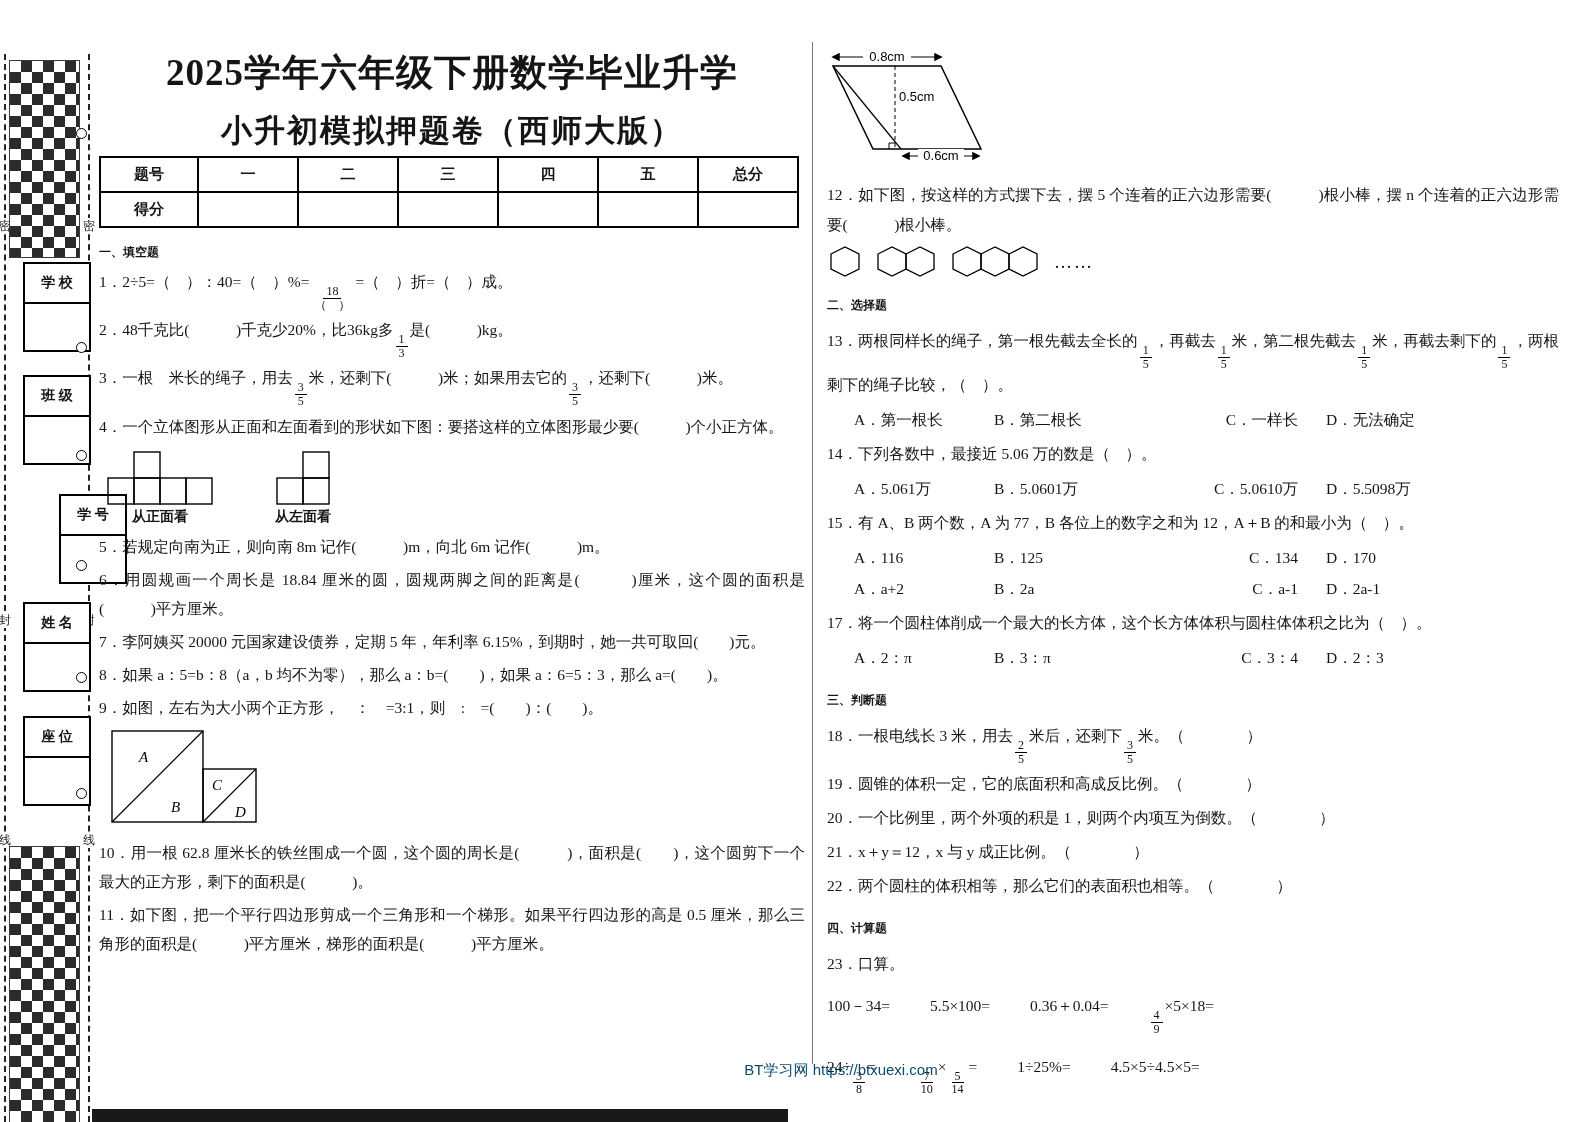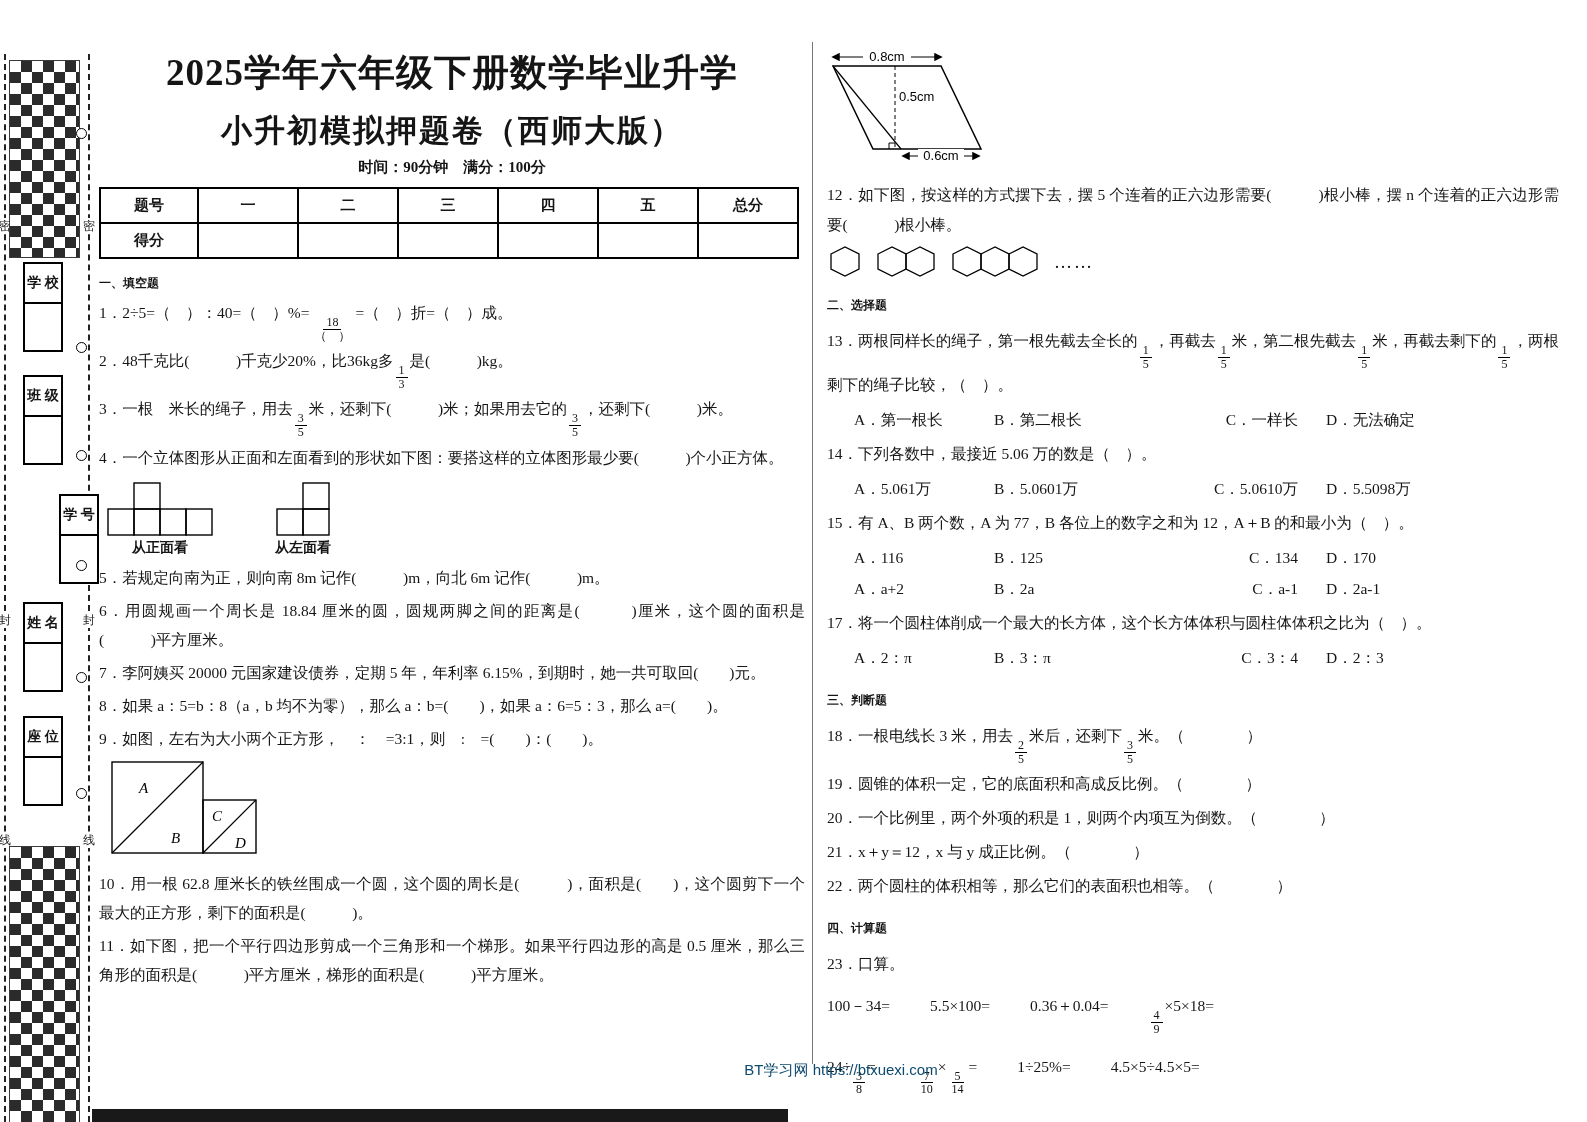--- a/index.html
+++ b/index.html
@@ -12,21 +12,21 @@
   .dash-line.l{left:4px;}
   .dash-line.r{left:88px;}
   .seal-char{position:absolute;font-size:12px;background:#fff;line-height:14px;padding:1px 0;}
   .checker{position:absolute;background-color:#fff;border:1px solid #3a3a3a;
     background-image:
       linear-gradient(45deg,#2b2b2b 25%,transparent 25%,transparent 75%,#2b2b2b 75%),
       linear-gradient(45deg,#2b2b2b 25%,transparent 25%,transparent 75%,#2b2b2b 75%);
     background-size:22px 22px;background-position:0 0,11px 11px;}
   .checker.top{left:9px;top:60px;width:69px;height:196px;}
   .checker.bot{left:9px;top:846px;width:69px;height:276px;}
-  .strip-box{position:absolute;left:23px;width:40px;background:#fff;}
+  .strip-box{position:absolute;left:23px;width:68px;background:#fff;}
   .strip-label{height:38px;border:2px solid #000;display:flex;align-items:center;justify-content:center;
     font-size:14px;font-weight:bold;background:#fff;}
   .strip-blank{height:46px;border:2px solid #000;border-top:none;background:#fff;}
   .circ{position:absolute;left:76px;width:9px;height:9px;border:1.5px solid #000;border-radius:50%;background:#fff;}
 
   
   .col-left{position:absolute;left:99px;top:40px;width:706px;}
   .divider{position:absolute;left:812px;top:42px;width:1px;height:1022px;background:#777;}
   .col-right{position:absolute;left:827px;top:48px;width:732px;font-size:15.5px;line-height:30px;}
 
@@ -116,21 +116,20 @@
     <div class="circ" style="top:342px;"></div>
     <div class="circ" style="top:450px;"></div>
     <div class="circ" style="top:560px;"></div>
     <div class="circ" style="top:672px;"></div>
     <div class="circ" style="top:788px;"></div>
   </div>
 
   <div class="col-left">
     <div class="title1">2025学年六年级下册数学毕业升学</div>
     <div class="title2">小升初模拟押题卷（西师大版）</div>
-    <div class="meta">时间：90分钟　满分：100分</div>
 
     <table class="score">
       <tbody>
           <tr>
         <td class="first">题号</td>
         <td>一</td>
         <td>二</td>
         <td>三</td>
         <td>四</td>
         <td>五</td>

